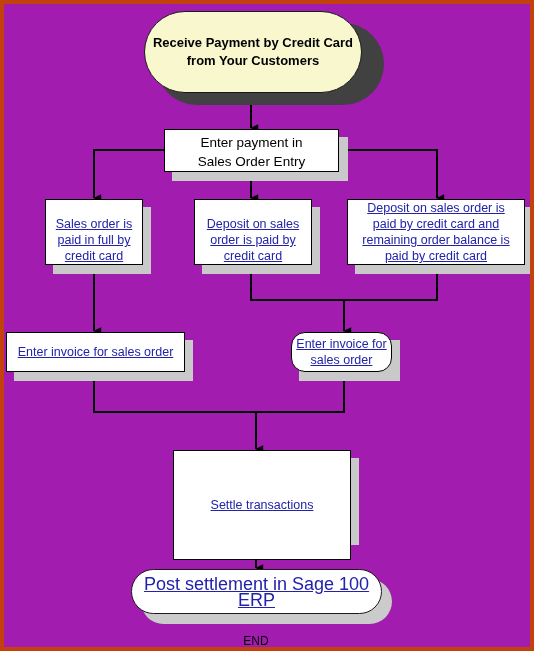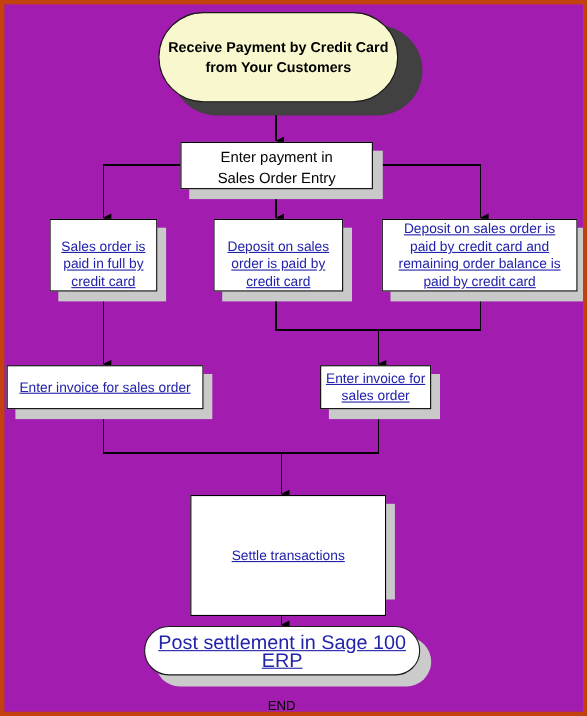--- a/index.html
+++ b/index.html
@@ -172,21 +172,21 @@
   </div>
 
   <div class="shadow box-shadow" style="left:10px; top:336px; width:179px; height:41px;"></div>
   <div class="node box" style="left:2px; top:328px; width:179px; height:40px;">
     <div class="link-text">
       <div>Enter invoice for sales order</div>
     </div>
   </div>
 
   <div class="shadow box-shadow" style="left:295px; top:336px; width:101px; height:41px;"></div>
-  <div class="node box" style="left:287px; top:328px; width:101px; height:40px;">
+  <div class="node box" style="left:287px; top:328px; width:101px; height:40px;border-radius:14px;">
     <div class="link-text">
       <div>Enter invoice for</div>
       <div>sales order</div>
     </div>
   </div>
 
   <div class="shadow box-shadow" style="left:177px; top:454px; width:178px; height:87px;"></div>
   <div class="node box" style="left:169px; top:446px; width:178px; height:110px;">
     <div class="link-text">
       <div>Settle transactions</div>

